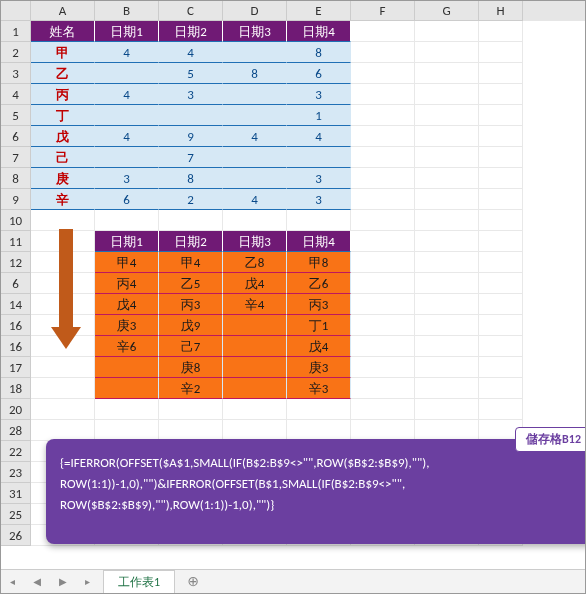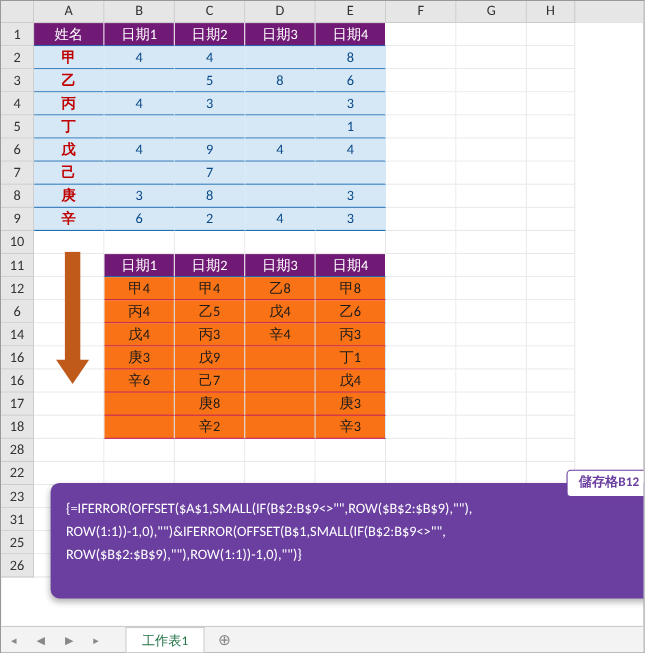--- a/index.html
+++ b/index.html
@@ -18,21 +18,21 @@
 .d{background:#d6e8f5;color:#0a4a8a;border-bottom:1px solid #1f6fb5;border-right:1px solid #d6e8f5}
 .d2{background:#f97316;color:#1a1a1a;border-bottom:1px solid #be185d;border-right:1px solid #d6e8f5}
 .plain{background:#fff}
 .arrow{position:absolute;left:50px;top:228px;width:30px;height:120px;pointer-events:none}
 .ashaft{position:absolute;left:8px;top:0;width:14px;height:100px;background:#c05a1a}
 .ahead{position:absolute;left:0;top:98px;width:0;height:0;border-left:15px solid transparent;border-right:15px solid transparent;border-top:22px solid #c05a1a}
 .callout{position:absolute;left:45px;top:438px;width:562px;background:#6b3fa0;color:#fff;border-radius:8px;padding:14px 14px 29px;box-shadow:0 3px 6px rgba(0,0,0,.3);font-size:13px;line-height:1.6;text-align:left}
 .callout .lbl{position:absolute;right:16px;top:-12px;background:#fff;color:#6b3fa0;border:1px solid #6b3fa0;border-radius:4px;padding:2px 10px;font-size:12px;font-weight:bold}
 .tabs{position:absolute;left:0;bottom:0;right:0;height:24px;background:#f3f3f3;border-top:1px solid #ccc;display:flex;align-items:center}
 .tabsnav{width:98px;display:flex;justify-content:space-around;color:#888;font-size:10px}
-.tab{background:#fff;border:1px solid #ccc;border-bottom:none;padding:3px 14px;font-size:12px;margin-left:15px;color:#217346}
+.tab{background:#fff;border:1px solid #ccc;border-bottom:none;padding:3px 14px;font-size:12px;margin-left:4px;color:#217346}
 .tabadd{width:24px;height:24px;display:flex;align-items:center;justify-content:center;color:#888;margin-left:6px;font-size:14px}
 </style>
 </head>
 <body>
 
 <div class="sheet">
   <div class="colheads">
     <div class="corner"></div>
     <div class="ch cA">A</div>
     <div class="ch cB">B</div>
@@ -236,20 +236,31 @@
         <div class="cell plain cA"></div>
         <div class="cell d2 cB"></div>
         <div class="cell d2 cC">辛2</div>
         <div class="cell d2 cD"></div>
         <div class="cell d2 cE">辛3</div>
         <div class="cell plain cF"></div>
         <div class="cell plain cG"></div>
         <div class="cell plain cH"></div>
       </div>
       <div class="row">
+        <div class="rh">20</div>
+        <div class="cell plain cA"></div>
+        <div class="cell plain cB"></div>
+        <div class="cell plain cC"></div>
+        <div class="cell plain cD"></div>
+        <div class="cell plain cE"></div>
+        <div class="cell plain cF"></div>
+        <div class="cell plain cG"></div>
+        <div class="cell plain cH"></div>
+      </div>
+      <div class="row">
         <div class="rh">28</div>
         <div class="cell plain cA"></div>
         <div class="cell plain cB"></div>
         <div class="cell plain cC"></div>
         <div class="cell plain cD"></div>
         <div class="cell plain cE"></div>
         <div class="cell plain cF"></div>
         <div class="cell plain cG"></div>
         <div class="cell plain cH"></div>
       </div>

